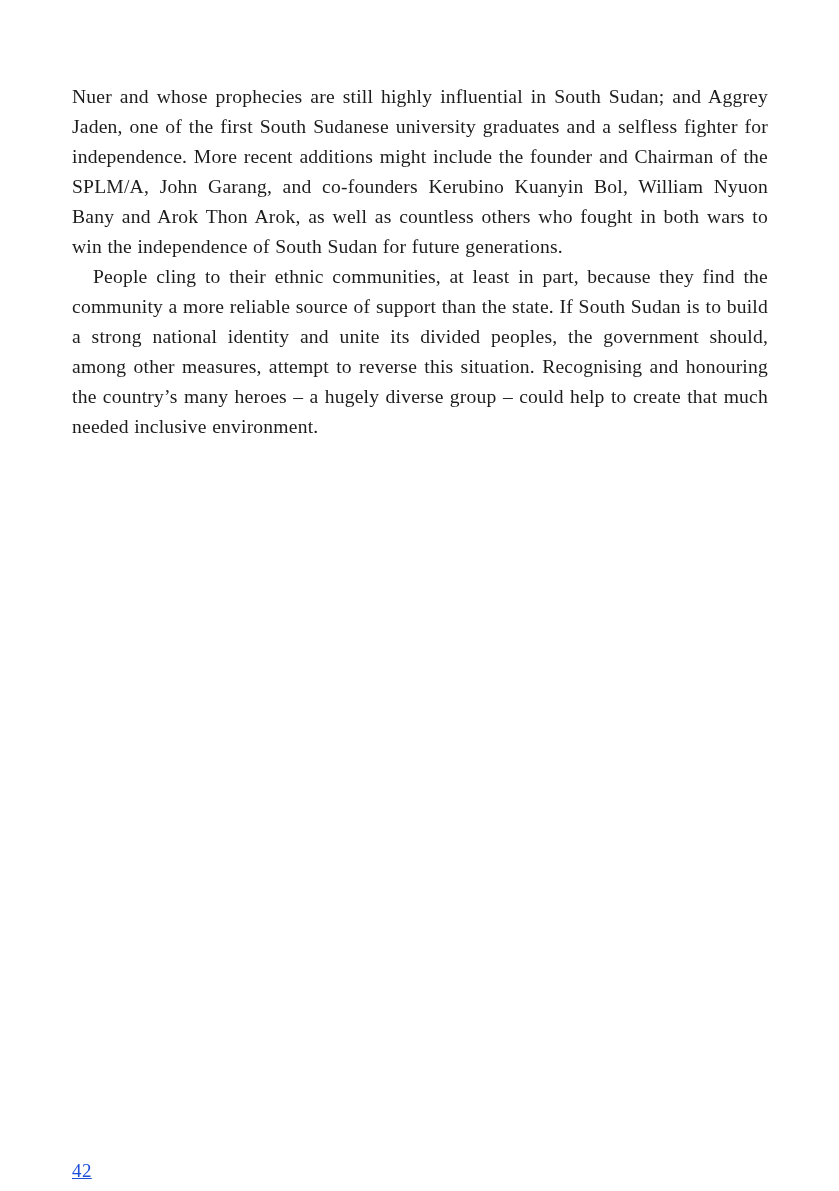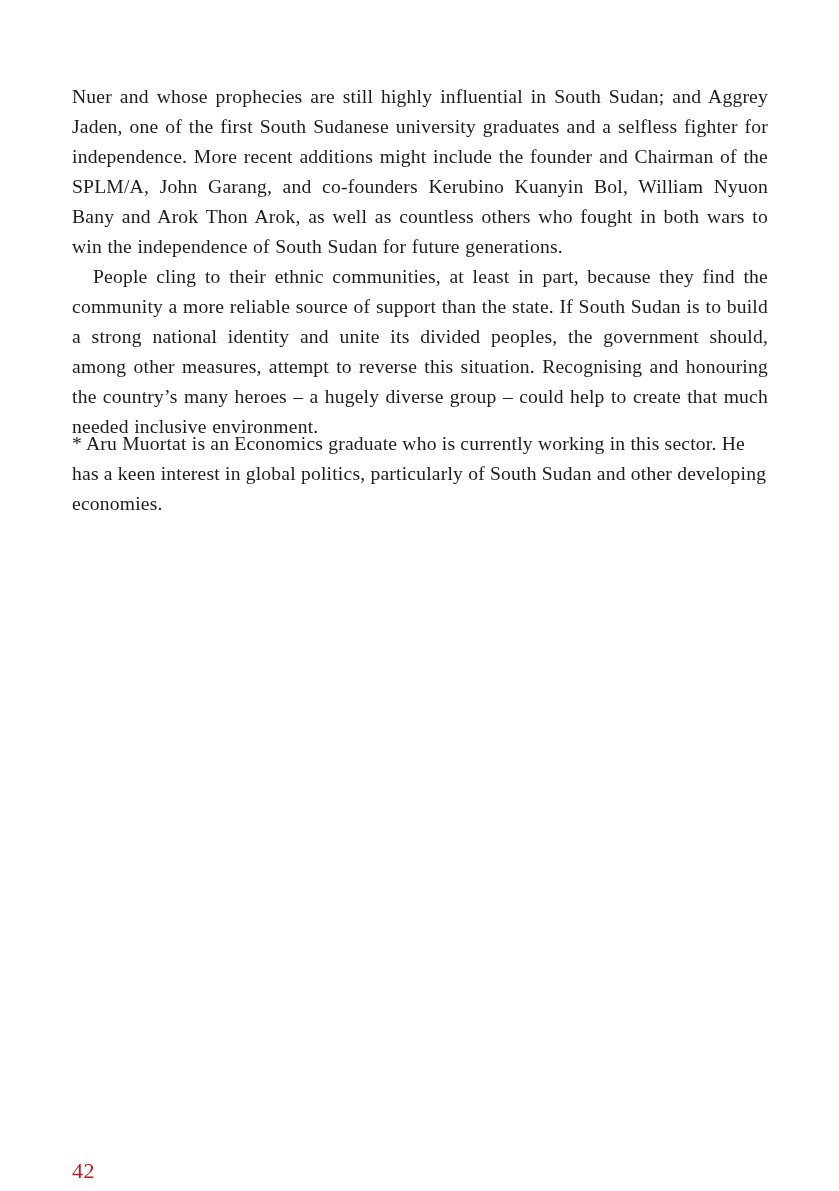--- a/index.html
+++ b/index.html
@@ -55,33 +55,33 @@
     text-align: left;
     letter-spacing: 0.01em;
     color: #1c1c1c;
     hyphens: none;
   }
 
   .page-number {
     position: absolute;
     left: 72px;
     top: 1138px;
-    font-size: 22px;
+    font-size: 19px;
     line-height: 26px;
-    color: #b91c1c;
+    color: #1d4ed8;
     letter-spacing: 0.02em;
+    text-decoration: underline;
   }
 </style>
 </head>
 <body>
 
 <div class="page">
 
   <div class="text-block">
     <p class="body-par">Nuer and whose prophecies are still highly influential in South Sudan; and Aggrey Jaden, one of the first South Sudanese university graduates and a selfless fighter for independence.  More recent additions might include the founder and Chairman of the SPLM/A, John Garang, and co-founders Kerubino Kuanyin Bol, William Nyuon Bany and Arok Thon Arok, as well as countless others who fought in both wars to win the independence of South Sudan for future generations.</p>
     <p class="body-par indented">People cling to their ethnic communities, at least in part, because they find the community a more reliable source of support than the state.  If South Sudan is to build a strong national identity and unite its divided peoples, the government should, among other measures, attempt to reverse this situation.  Recognising and honouring the country’s many heroes – a hugely diverse group – could help to create that much needed inclusive environment.</p>
   </div>
 
-  <p class="footnote-par">* Aru Muortat is an Economics graduate who is currently working in this sector. He has a keen interest in global politics, particularly of South Sudan and other developing economies.</p>
 
   <div class="page-number">42</div>
 
 </div>
 
 </body></html>

